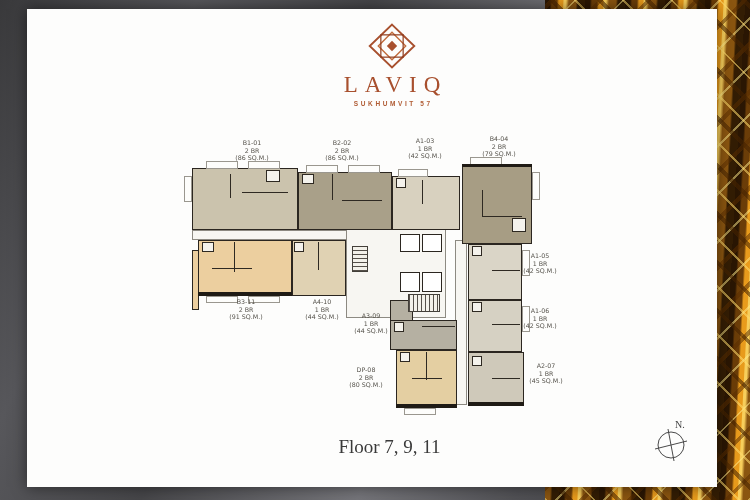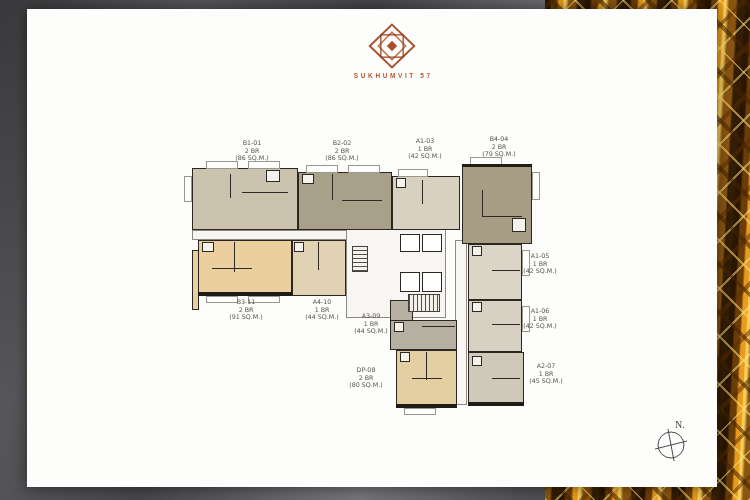--- a/index.html
+++ b/index.html
@@ -73,20 +73,21 @@
 
     <div class="logo-block">
       <svg class="logo-orn" width="52" height="48" viewBox="0 0 60 56">
         <g fill="none" stroke="#a8502e" stroke-width="2.2">
           <path d="M30 3 L56 28 L30 53 L4 28 Z"></path>
           <path d="M30 12 L46 28 L30 44 L14 28 Z" stroke="#c06a3a" stroke-width="1.6"></path>
           <rect x="17" y="15" width="26" height="26" stroke="#8f3c1e" stroke-width="1.4"></rect>
         </g>
         <path d="M30 22 L36 28 L30 34 L24 28 Z" fill="#a8502e"></path>
       </svg>
+      <div class="brand">LAVIQ</div>
       <div class="brand-sub">SUKHUMVIT 57</div>
     </div>
 
     <div class="plan">
 
       <div class="cor cor-h"></div>
       <div class="cor cor-v"></div>
       <div class="core"></div>
 
       <div class="unit u-b101"></div>
@@ -208,20 +209,21 @@
           <div>1 BR</div>
           <div>(44 SQ.M.)</div>
       </div>
       <div class="ulabel l-b311">
         <div>B3-11</div>
           <div>2 BR</div>
           <div>(91 SQ.M.)</div>
       </div>
     </div>
 
+    <div class="floor-label">Floor 7, 9, 11</div>
 
     <div class="compass">
       <svg width="70" height="60" viewBox="0 0 70 60">
         <text x="38" y="15" font-family="Liberation Serif, serif" font-size="10" fill="#444">N.</text>
         <circle cx="34" cy="32" r="13" fill="none" stroke="#4a4a4a" stroke-width="1"></circle>
         <line x1="18" y1="36" x2="50" y2="28" stroke="#4a4a4a" stroke-width="1"></line>
         <line x1="31" y1="16" x2="37" y2="48" stroke="#4a4a4a" stroke-width="1"></line>
       </svg>
     </div>
 

